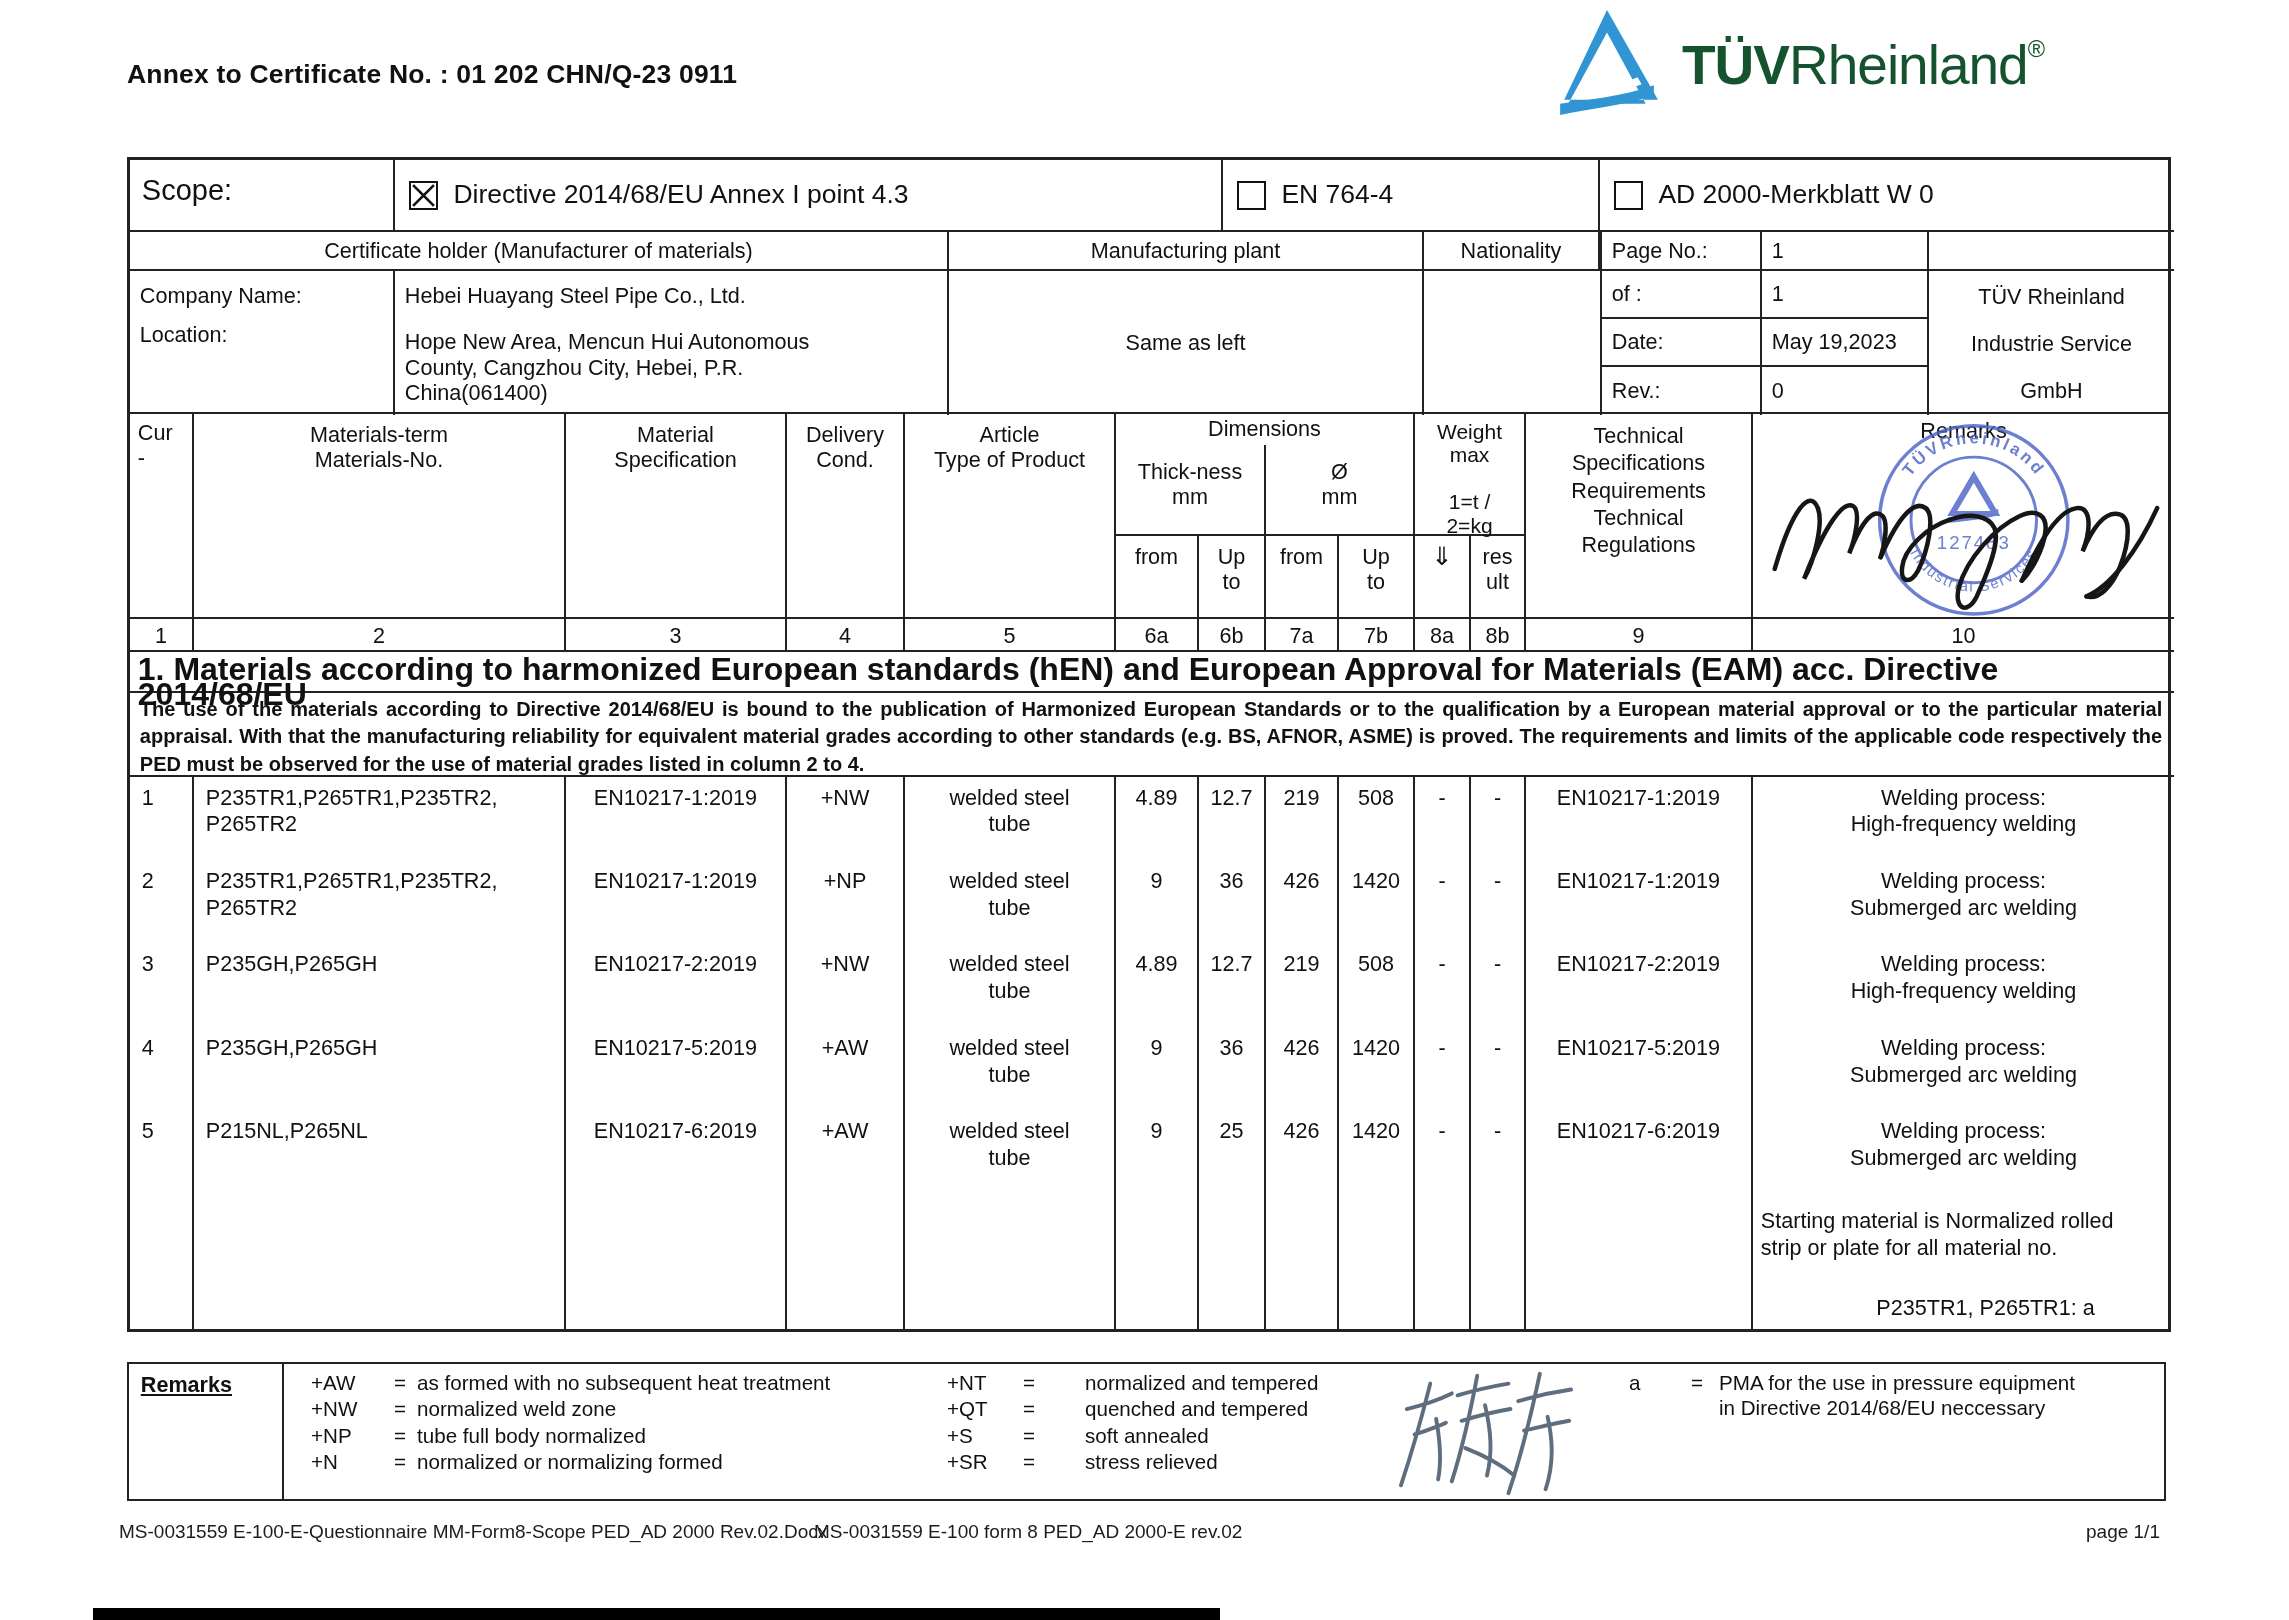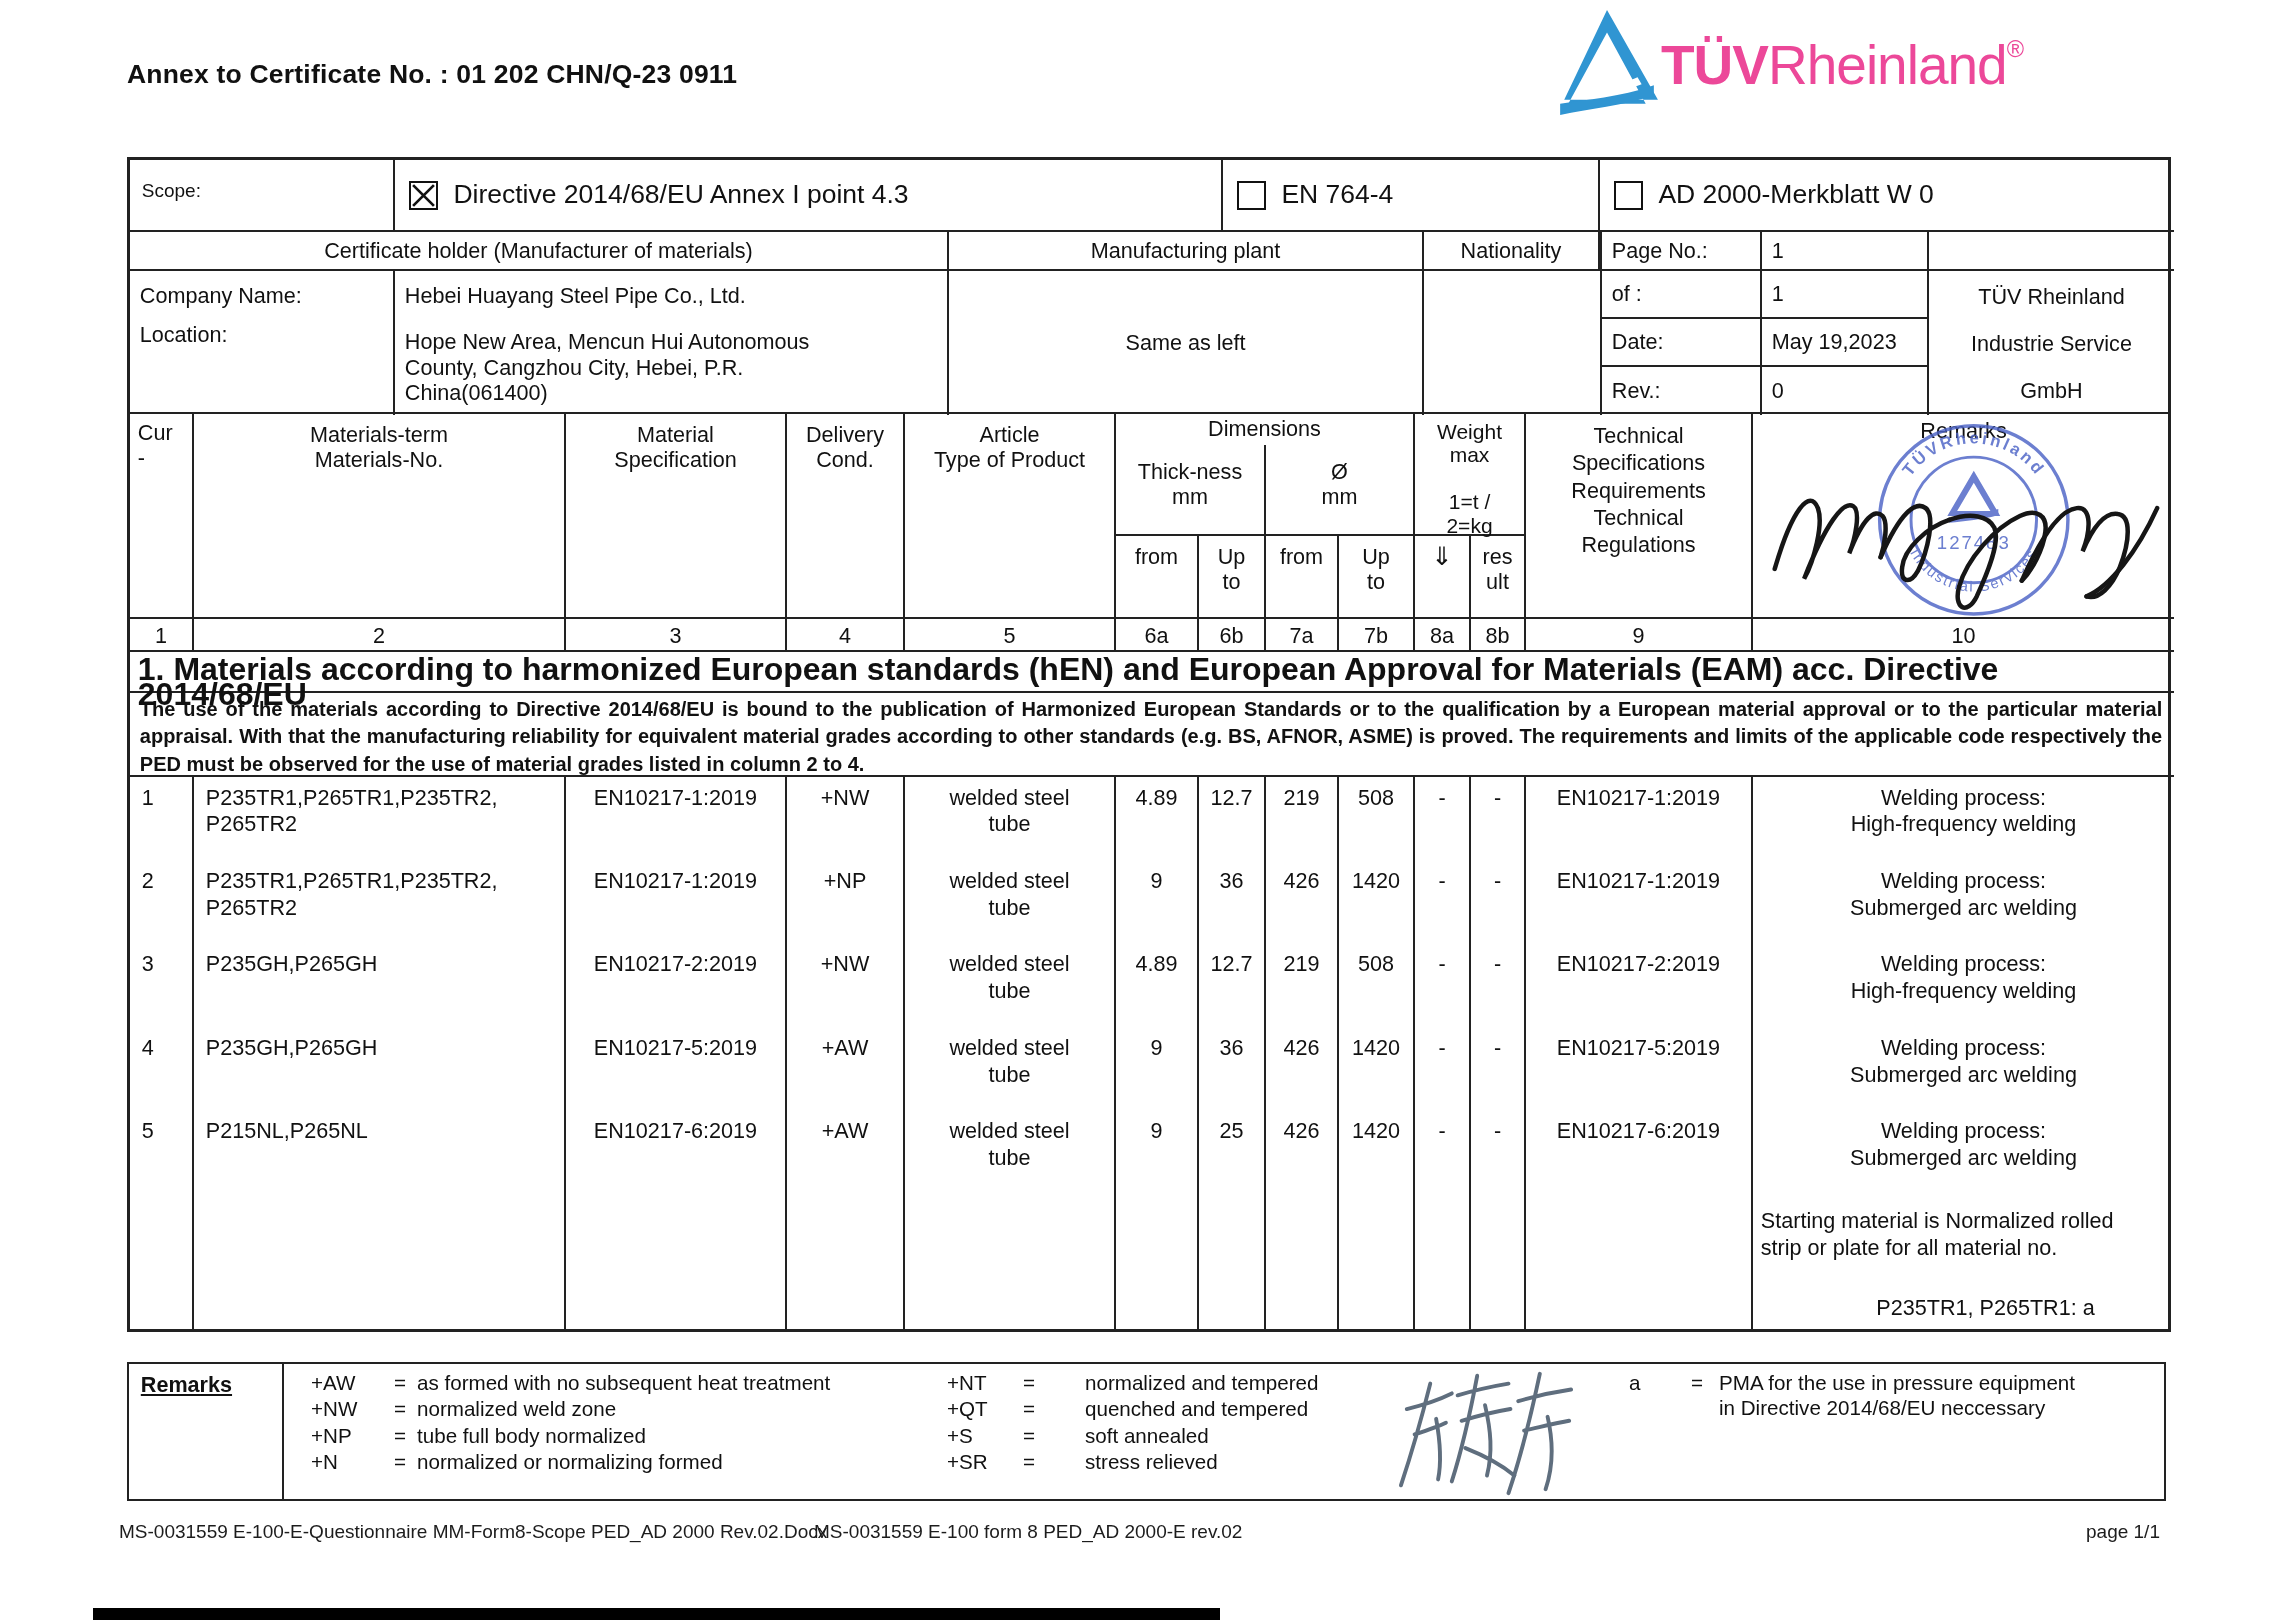--- a/index.html
+++ b/index.html
@@ -3,21 +3,21 @@
 <meta charset="utf-8">
 <style>
   html,body{margin:0;padding:0;background:#e8e8e8;}
   .sheet{position:relative;width:2290px;height:1620px;background:#ffffff;
          font-family:"Liberation Sans",sans-serif;color:#111;overflow:hidden;}
   .pre{white-space:pre-line;}
 
   
   .annex-title{position:absolute;left:127px;top:59px;font-size:26.5px;font-weight:bold;letter-spacing:0.2px;}
   .logo{position:absolute;left:1556px;top:9.8px;display:flex;align-items:center;}
-  .logo-text{font-size:55px;color:#ec4899;letter-spacing:-1px;margin-left:3px;}
+  .logo-text{font-size:55px;color:#14532d;letter-spacing:-1px;margin-left:24px;}
   .logo-text .tuv{font-weight:bold;}
   .logo-text .reg{font-size:23.5px;vertical-align:27.4px;}
 
   
   .info-table{position:absolute;left:127px;top:157px;width:2044px;
      display:grid;grid-template-columns:265px 554px 274px 201px 176px 162px 167px 245px;
      grid-template-rows:72px 39px 48px 48px 48px;
      border:3.9px solid #222;border-bottom:none;box-sizing:border-box;}
   .main-table{position:absolute;left:127px;top:412px;width:2044px;
      display:grid;grid-template-columns:64px 372px 221px 118px 211px 83px 67px 73px 76px 56px 55px 227px 421px;
@@ -25,21 +25,21 @@
      border:3.9px solid #222;border-top:2.9px solid #222;box-sizing:border-box;}
   .cell{border-right:2px solid #222;border-bottom:2px solid #222;box-sizing:border-box;
         font-size:21.6px;line-height:25.5px;position:relative;}
   .nbr{border-right:none!important;}
   .nbb{border-bottom:none!important;}
   .bb3{border-bottom:2.9px solid #222!important;}
   .bl3{border-left:2.9px solid #222;}
   .ctr{display:flex;align-items:center;justify-content:center;text-align:center;}
 
   
-  .scope-label{font-size:19px;padding:17.6px 0 0 11.8px;}
+  .scope-label{font-size:29px;padding:17.6px 0 0 11.8px;}
   .scope-opt{display:flex;align-items:center;gap:15.7px;padding-left:13.7px;font-size:26.5px;}
   .cb{width:29px;height:29px;border:2.9px solid #111;flex:0 0 auto;position:relative;box-sizing:border-box;}
   .cb svg{display:none;position:absolute;inset:0;}
   .cb.checked svg{display:block;}
 
   
   .lblcol{padding:11.8px 0 0 9.8px;}
   .lblcol .l1{margin-bottom:13.7px;}
   .valcol{padding:11.8px 0 0 9.8px;}
   .valcol .l1{margin-bottom:21px;}

